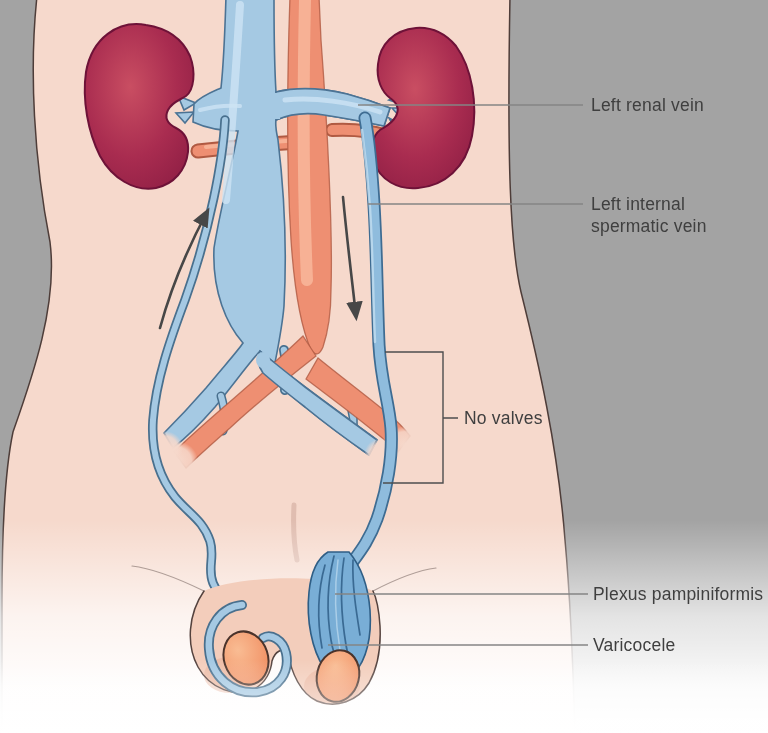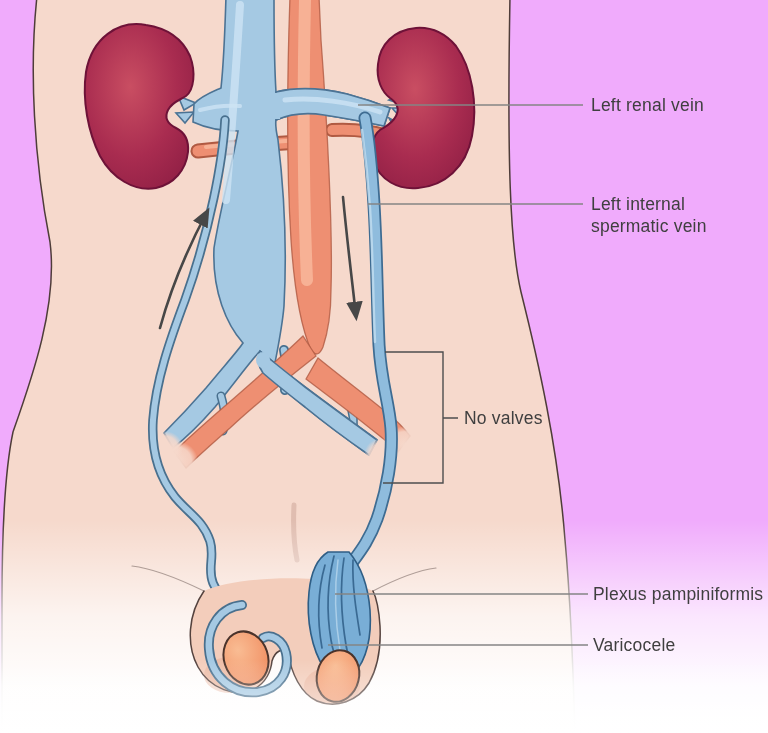--- a/index.html
+++ b/index.html
@@ -1,16 +1,16 @@
 <!DOCTYPE html>
 <html><head>
 <meta charset="utf-8">
 <style>
   html,body{margin:0;padding:0;background:#ffffff;}
-  .stage{position:relative;width:768px;height:733px;overflow:hidden;background:#f0abfc;
+  .stage{position:relative;width:768px;height:733px;overflow:hidden;background:#a3a3a3;
          font-family:"Liberation Sans",sans-serif;}
   svg{display:block;}
   
   .skin{fill:#f6d9cc;stroke:#4e3d39;stroke-width:1.5;}
   .vein{fill:#a5c9e3;stroke:#4c7394;stroke-width:1.6;}
   .vein-nostroke{fill:#a5c9e3;stroke:none;}
   .vein-hi{stroke:#cde4f4;stroke-linecap:round;fill:none;opacity:.8;}
   .artery{fill:#ee8f72;stroke:#b05a42;stroke-width:1.3;stroke-opacity:.8;}
   .artery-hi{stroke:#f8b79b;stroke-linecap:round;fill:none;opacity:.85;}
   .sperm-dark{stroke:#3e6c92;fill:none;stroke-linecap:round;}

